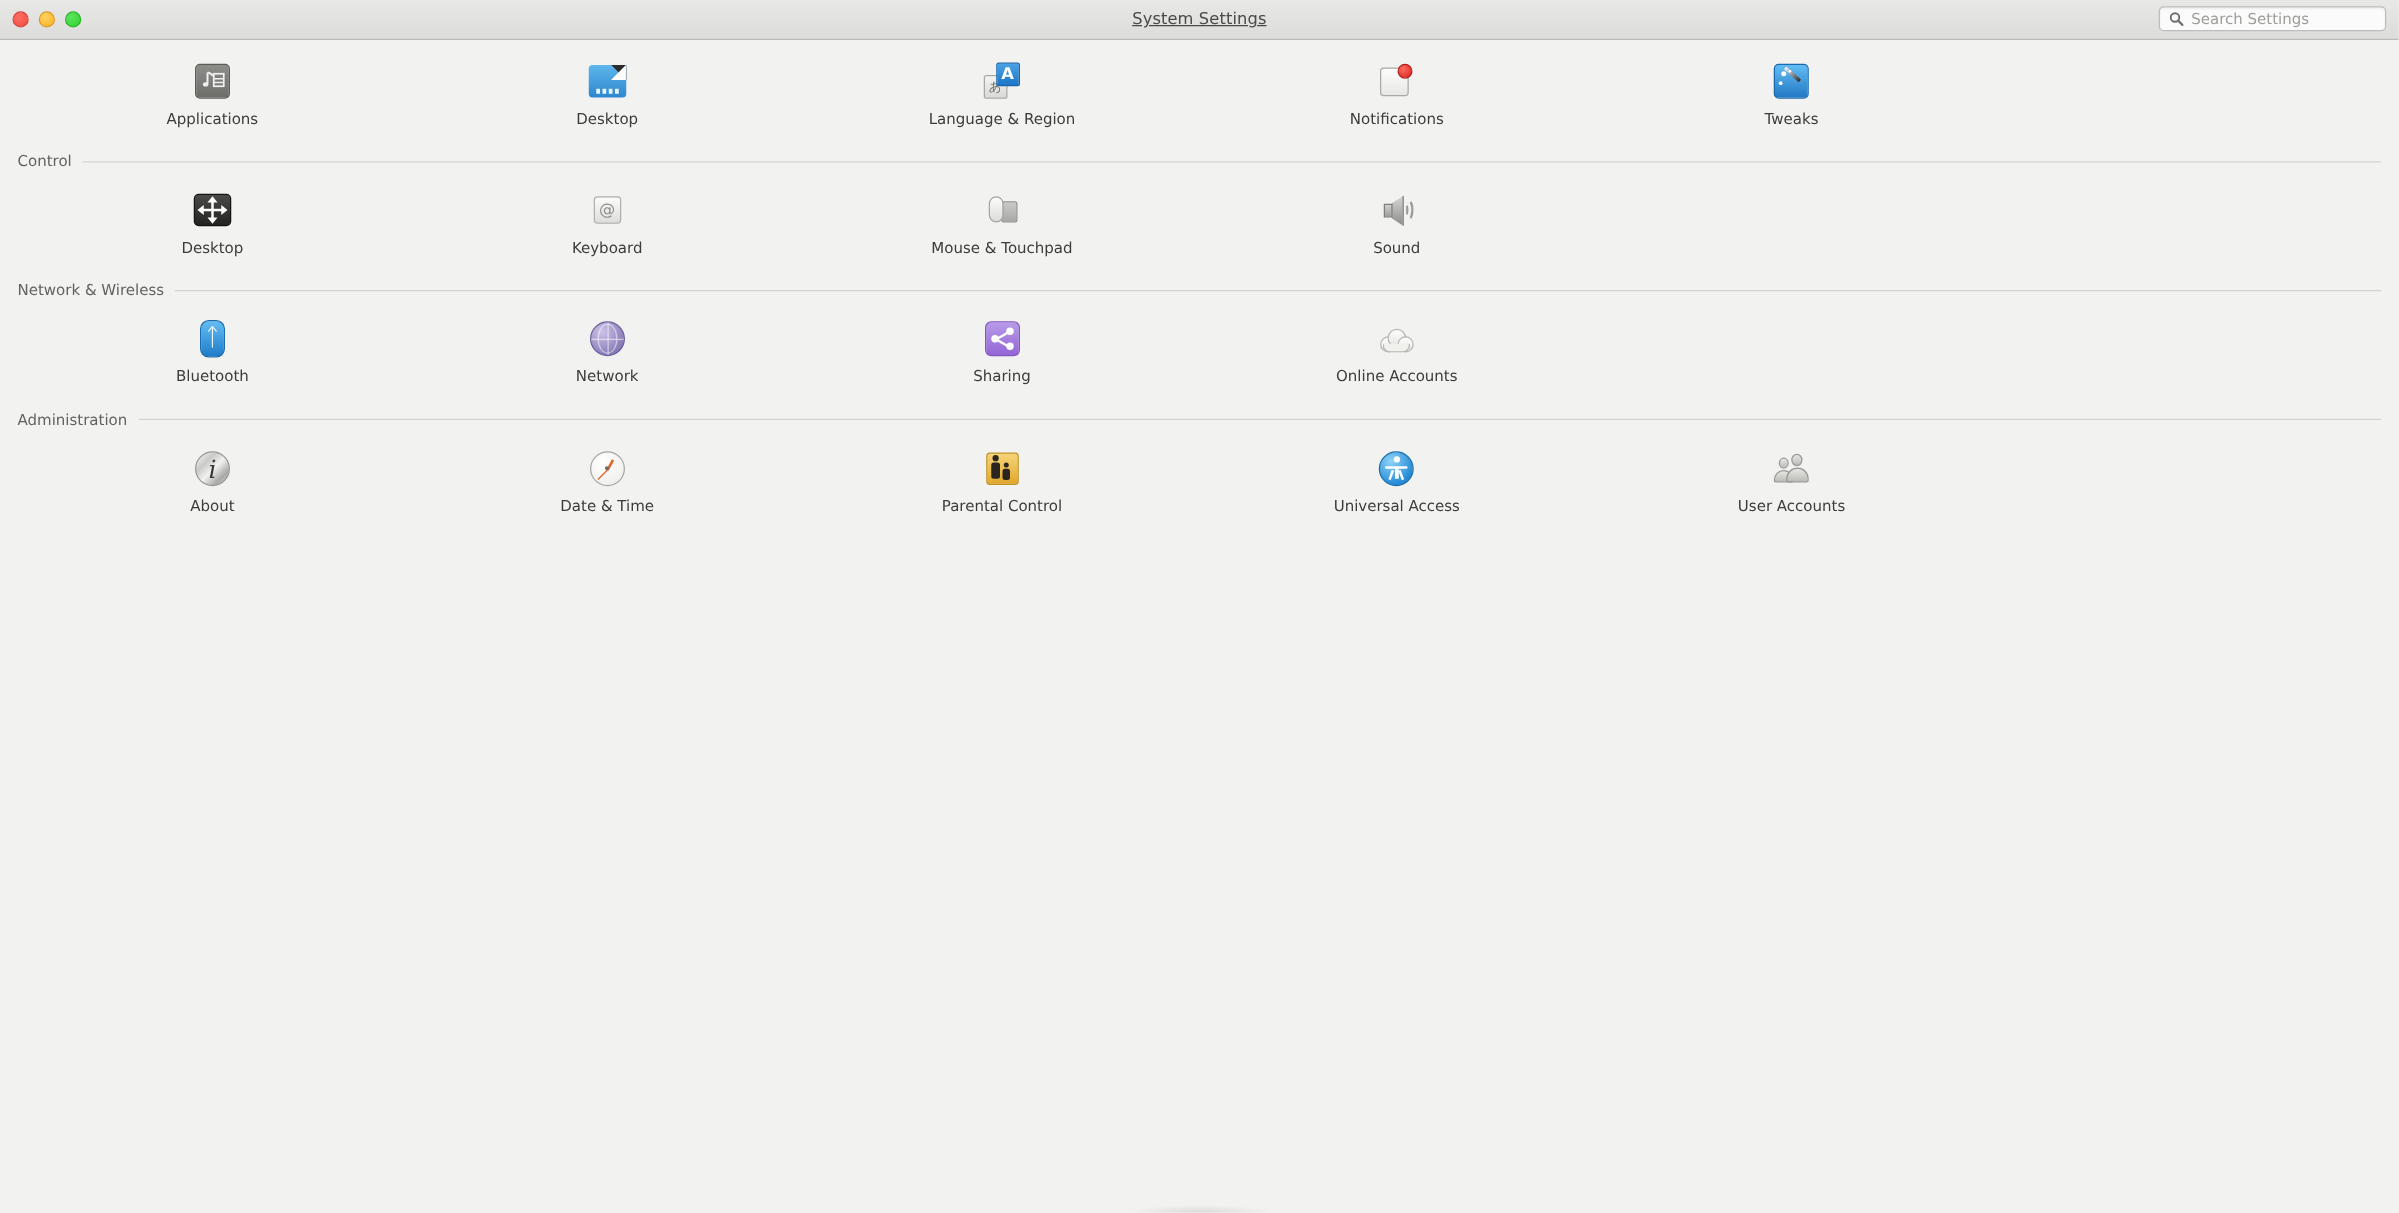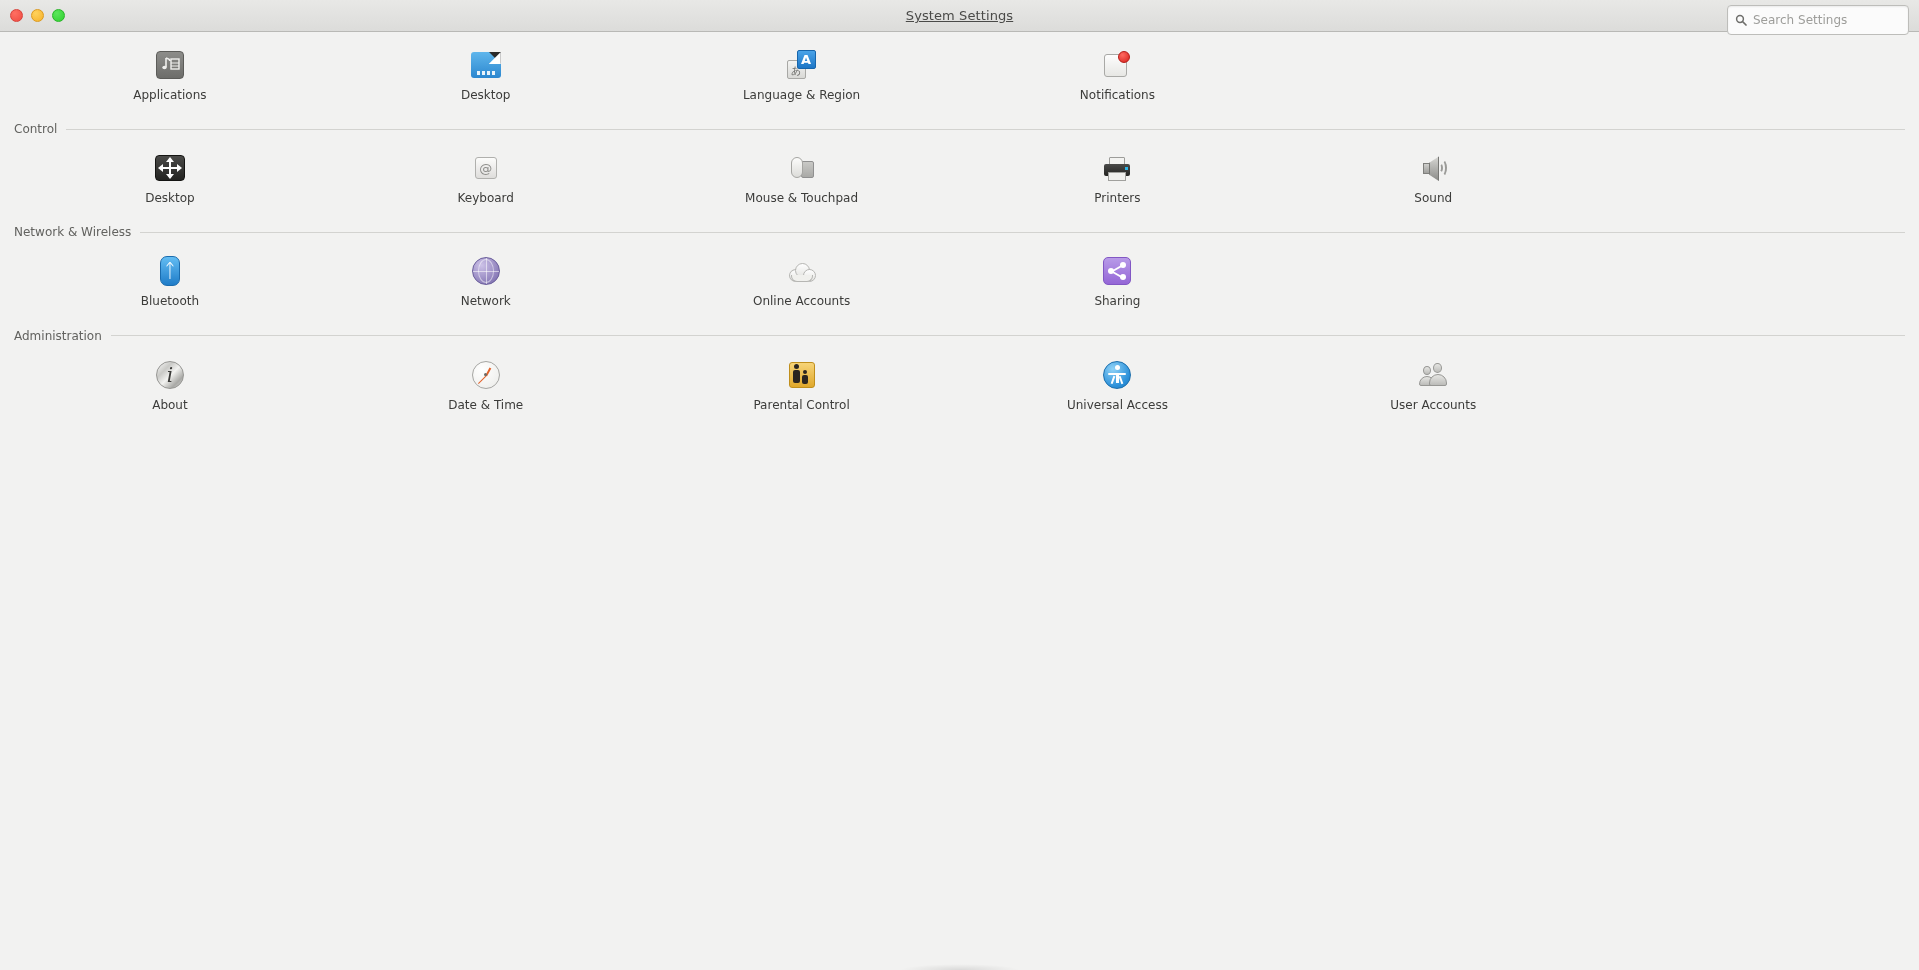--- a/index.html
+++ b/index.html
@@ -24,21 +24,21 @@
   .light.min   { background: radial-gradient(circle at 35% 30%, #ffd25c, #f6b12a); border: 1px solid #dc9a1f; }
   .light.max   { background: radial-gradient(circle at 35% 30%, #5ce65c, #2ed02e); border: 1px solid #27b527; }
   .win-title {
     position: absolute; left: 0; right: 0; text-align: center;
     font-size: 13px; color: #4a4a48; letter-spacing: .1px;
     pointer-events: none;
     text-decoration: underline;
   }
   .searchbox {
     position: absolute; right: 10px; top: 5px;
-    width: 182px; height: 30px;
+    width: 182px; height: 20px;
     background: #fbfbfb;
     border: 1px solid #bdbdba;
     border-radius: 4px;
     display: flex; align-items: center; gap: 6px;
     padding: 0 7px;
     box-shadow: inset 0 1px 2px rgba(0,0,0,.07);
   }
   .search-placeholder { font-size: 12px; color: #9d9d9a; }
 
   
@@ -436,20 +436,32 @@
         <div class="icon-wrap">
             <span class="ic i-notifications">
           <span class="base"></span>
               <span class="badge"></span>
         </span>
           </div>
         <span class="cell-label">Notifications</span>
       </div>
 
 
+      <div class="cell">
+        <div class="icon-wrap">
+            <span class="ic i-tweaks">
+          <span class="sq base"></span>
+              <span class="wand"></span>
+          <span class="sp sp1"></span>
+              <span class="sp sp2"></span>
+              <span class="sp sp3"></span>
+        </span>
+          </div>
+        <span class="cell-label">Tweaks</span>
+      </div>
 
     </div>
   </div>
 
   <div class="section">
     <div class="section-head">
       <span class="section-title">Control</span>
       <span class="section-rule"></span>
     </div>
     <div class="grid">
@@ -482,31 +494,20 @@
         <div class="icon-wrap">
             <span class="ic i-mouse">
           <span class="pad"></span>
               <span class="mouse"></span>
         </span>
           </div>
         <span class="cell-label">Mouse &amp; Touchpad</span>
       </div>
 
 
-      <div class="cell">
-        <div class="icon-wrap">
-            <span class="ic i-printers">
-          <span class="top"></span>
-              <span class="body"></span>
-              <span class="out"></span>
-              <span class="led"></span>
-        </span>
-          </div>
-        <span class="cell-label">Printers</span>
-      </div>
 
       <div class="cell">
         <div class="icon-wrap">
             <span class="ic i-sound">
           <span class="box"></span>
               <span class="cone"></span>
           <span class="wv w1"></span>
               <span class="wv w2"></span>
         </span>
           </div>
@@ -537,48 +538,48 @@
         <div class="icon-wrap">
             <span class="ic i-network">
           <span class="globe">
                 <span class="mer"></span>
                 <span class="par"></span>
                 <span class="ell"></span>
               </span>
         </span>
           </div>
         <span class="cell-label">Network</span>
-      </div>
-
-      <div class="cell">
-        <div class="icon-wrap">
-            <span class="ic i-cloud">
-          <span class="c1"></span>
-              <span class="c2"></span>
-              <span class="c3"></span>
-              <span class="bar"></span>
-        </span>
-          </div>
-        <span class="cell-label">Online Accounts</span>
       </div>
 
       <div class="cell">
         <div class="icon-wrap">
             <span class="ic i-sharing">
           <span class="sq base"></span>
           <span class="l l1"></span>
               <span class="l l2"></span>
           <span class="n n1"></span>
               <span class="n n2"></span>
               <span class="n n3"></span>
         </span>
           </div>
         <span class="cell-label">Sharing</span>
       </div>
 
+      <div class="cell">
+        <div class="icon-wrap">
+            <span class="ic i-cloud">
+          <span class="c1"></span>
+              <span class="c2"></span>
+              <span class="c3"></span>
+              <span class="bar"></span>
+        </span>
+          </div>
+        <span class="cell-label">Online Accounts</span>
+      </div>
+
       <div class="cell"></div>
       <div class="cell"></div>
 
     </div>
   </div>
 
   <div class="section">
     <div class="section-head">
       <span class="section-title">Administration</span>
       <span class="section-rule"></span>

